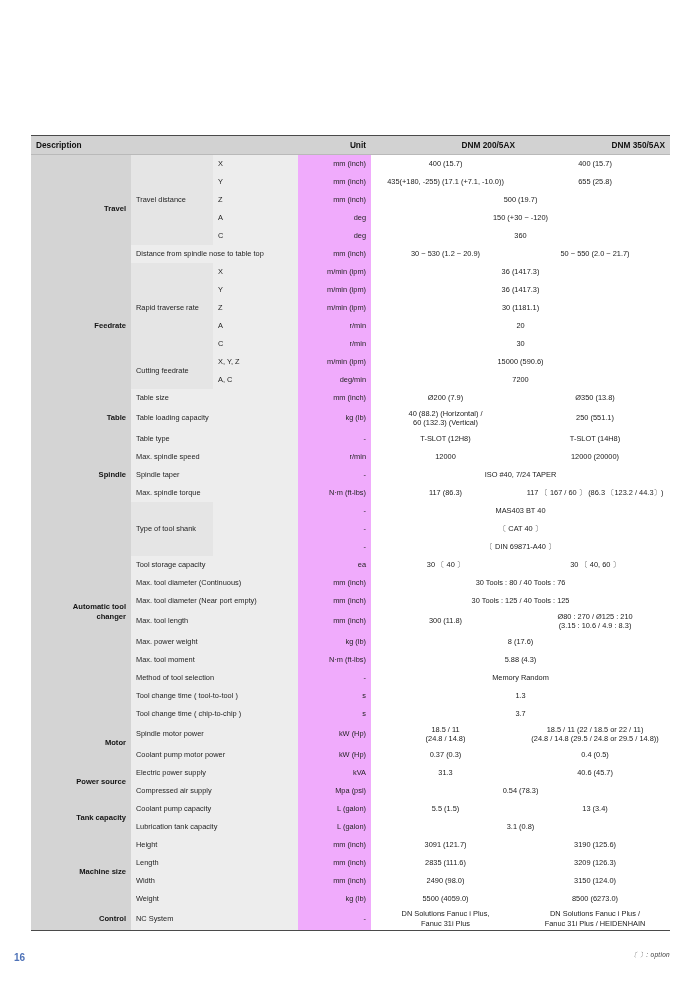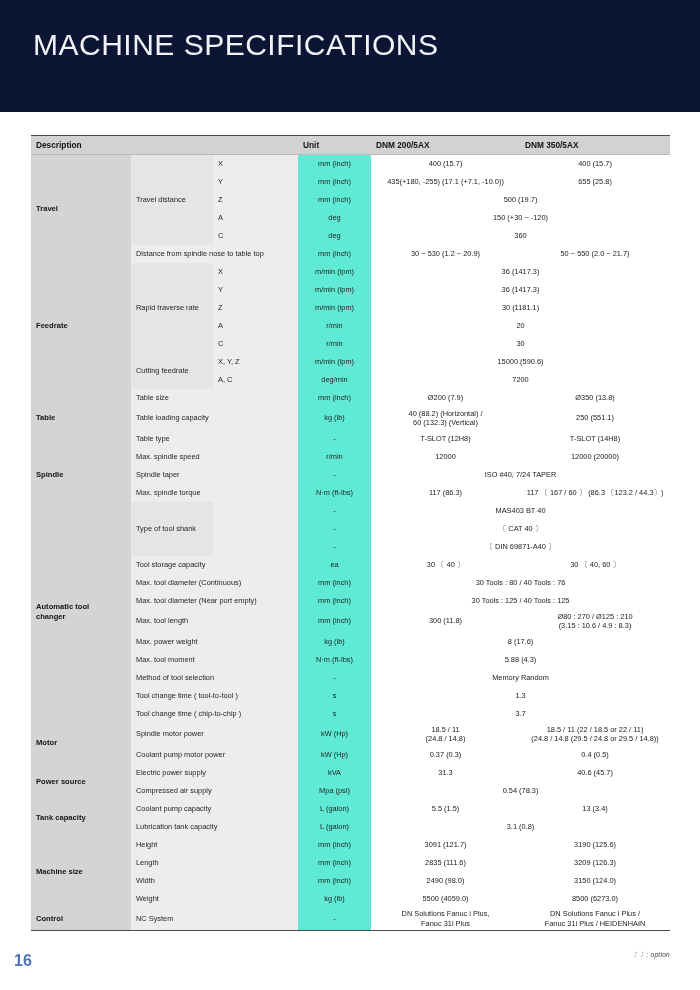--- a/index.html
+++ b/index.html
@@ -56,32 +56,32 @@
     background: #d2d2d2;
     font-size: 8.3px;
     font-weight: bold;
     height: 19px;
     border-top: 1.3px solid #4a4a4a;
     border-bottom: 1px solid #b9b9b9;
     color: #121212;
     margin-left: 32px;
   }
   th.hdr-desc { text-align: left; padding-left: 6px; }
-  th.hdr-ctr  { text-align: left; }
+  th.hdr-ctr  { text-align: right; }
   th.sepline  { border-left: 1px solid #ffffff; }
 
   
   td.cat {
     background: #d4d4d4;
     font-weight: bold;
     font-size: 7.6px;
     vertical-align: top;
     padding-top: 4px;
     padding-left: 6px;
-    text-align: left;
+    text-align: right;
     color: #141414;
   }
   
   td.grp {
     background: #e5e5e5;
     font-size: 7.4px;
     text-align: left;
     padding-left: 6px;
     color: #242424;
   }
@@ -89,23 +89,23 @@
   td.item {
     background: #ededed;
     font-size: 7.4px;
     text-align: left;
     padding-left: 6px;
     border-bottom: 1px solid #ffffff;
     color: #242424;
   }
   
   td.unit {
-    background: #5eead4;
+    background: #f0abfc;
     font-size: 7.4px;
-    text-align: center;
+    text-align: right;
     border-bottom: 1px solid #ffffff;
     border-left: 1px solid #ffffff;
     color: #242424;
   }
   
   td.val {
     background: #ffffff;
     font-size: 7.4px;
     text-align: center;
     border-bottom: 1px solid #dedede;
@@ -115,41 +115,38 @@
   tr.r td { height: 18px; }
   tr.r2 td { height: 23px; }
 
   tr.lastrow td { border-bottom: 1.3px solid #4a4a4a; }
   tr.lastrow td.item, tr.lastrow td.unit { border-bottom: 1.3px solid #4a4a4a; }
 
   
   #page-number {
     position: absolute;
     left: 14px; top: 952px;
-    font-size: 16px;
+    font-size: 10px;
     color: #4f73b8;
     font-weight: 600;
   }
   #option-note {
     position: absolute;
     right: 30px; top: 951px;
     font-size: 6.5px;
     font-style: italic;
     color: #3a3a3a;
     letter-spacing: 0.3px;
   }
 </style>
 </head>
 <body>
 
 <div id="page">
 
-  <div id="banner">
-    <div id="banner-title">MACHINE SPECIFICATIONS</div>
-  </div>
 
   <div id="spec-table-wrap">
     <table class="spec">
       <colgroup>
         <col style="width:100px">
         <col style="width:82px">
         <col style="width:85px">
         <col style="width:73px">
         <col style="width:149px">
         <col style="width:150px">

